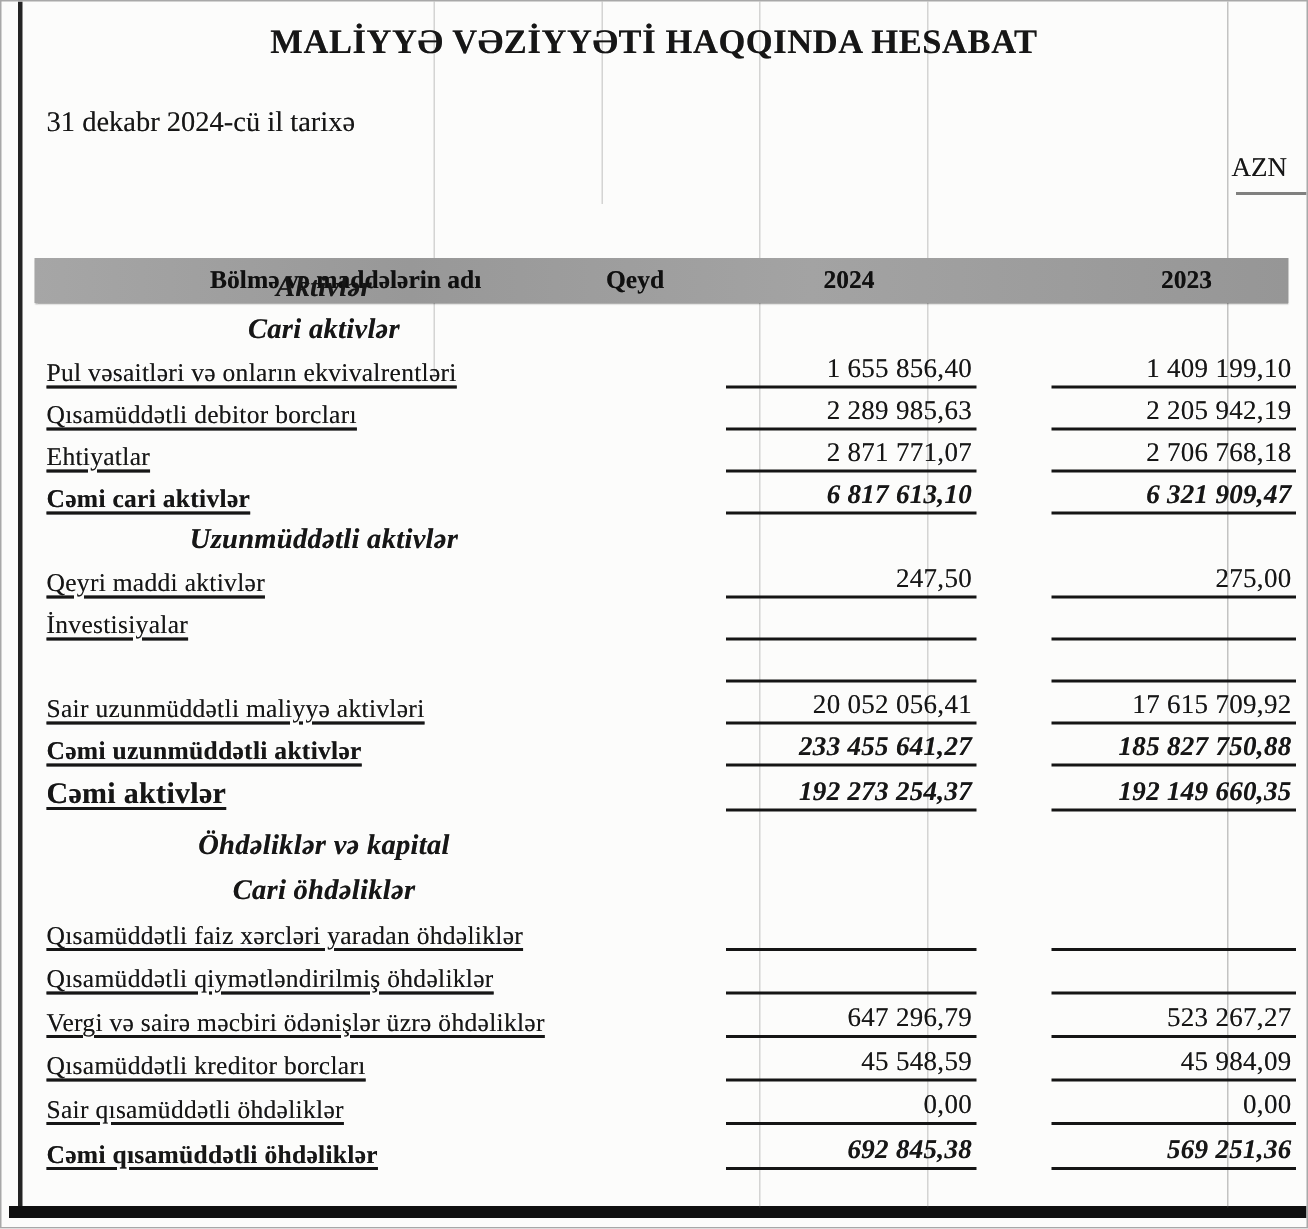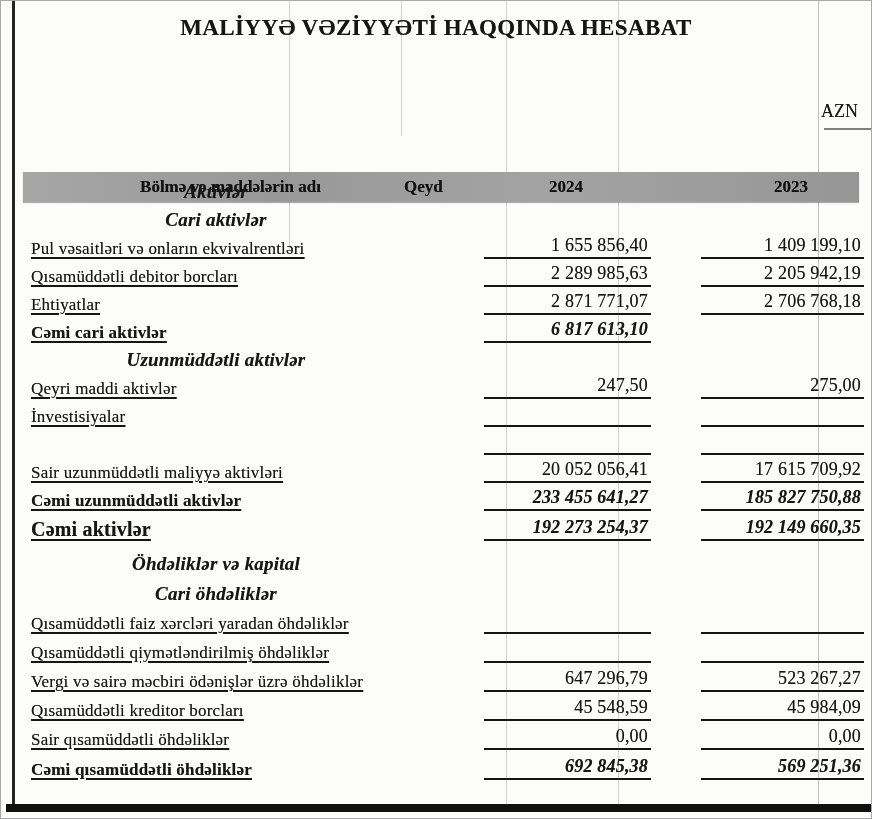--- a/index.html
+++ b/index.html
@@ -63,20 +63,21 @@
   <div class="left-rule"></div>
   <div class="bottom-rule"></div>
   <div class="vline" style="left:288px;height:250px;"></div>
   <div class="vline" style="left:400px;height:135px;"></div>
   <div class="vline" style="left:505px;height:804px;"></div>
   <div class="vline" style="left:617px;height:804px;"></div>
   <div class="vline" style="left:817px;height:804px;background:rgba(90,90,90,.35);"></div>
   <div class="azn-rule"></div>
 
   <div class="title">MALİYYƏ VƏZİYYƏTİ HAQQINDA HESABAT</div>
+  <div class="date-line">31 dekabr 2024-cü il tarixə</div>
   <div class="azn">AZN</div>
 
   <div class="graybar">
     <span class="h-item">Bölmə və maddələrin adı</span>
     <span class="h-note">Qeyd</span>
     <span class="h-2024">2024</span>
     <span class="h-2023">2023</span>
   </div>
 
   <div class="tbl">
@@ -98,20 +99,21 @@
           <span class="cell-num cell-2023 ruled">2 205 942,19</span>
         </div>
         <div class="row item">
           <span class="cell-label">Ehtiyatlar</span>
           <span class="cell-num cell-2024 ruled">2 871 771,07</span>
           <span class="cell-num cell-2023 ruled">2 706 768,18</span>
         </div>
         <div class="row total">
           <span class="cell-label">Cəmi cari aktivlər</span>
           <span class="cell-num cell-2024 ruled">6 817 613,10</span>
+          <span class="cell-num cell-2023 ruled">6 321 909,47</span>
         </div>
         <div class="row section">
           <span class="cell-section">Uzunmüddətli aktivlər</span>
         </div>
         <div class="row item">
           <span class="cell-label">Qeyri maddi aktivlər</span>
           <span class="cell-num cell-2024 ruled">247,50</span>
           <span class="cell-num cell-2023 ruled">275,00</span>
         </div>
         <div class="row item">

